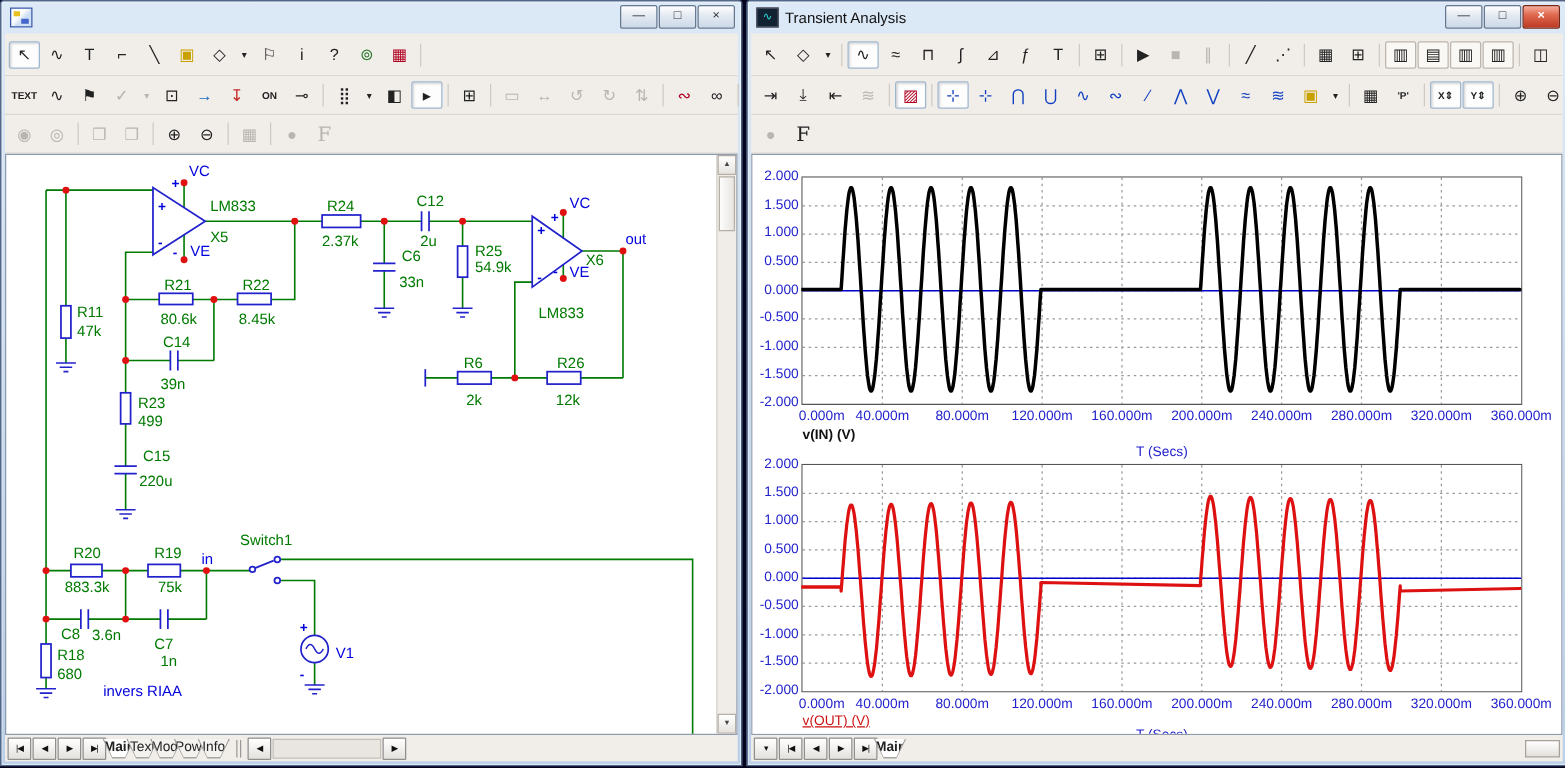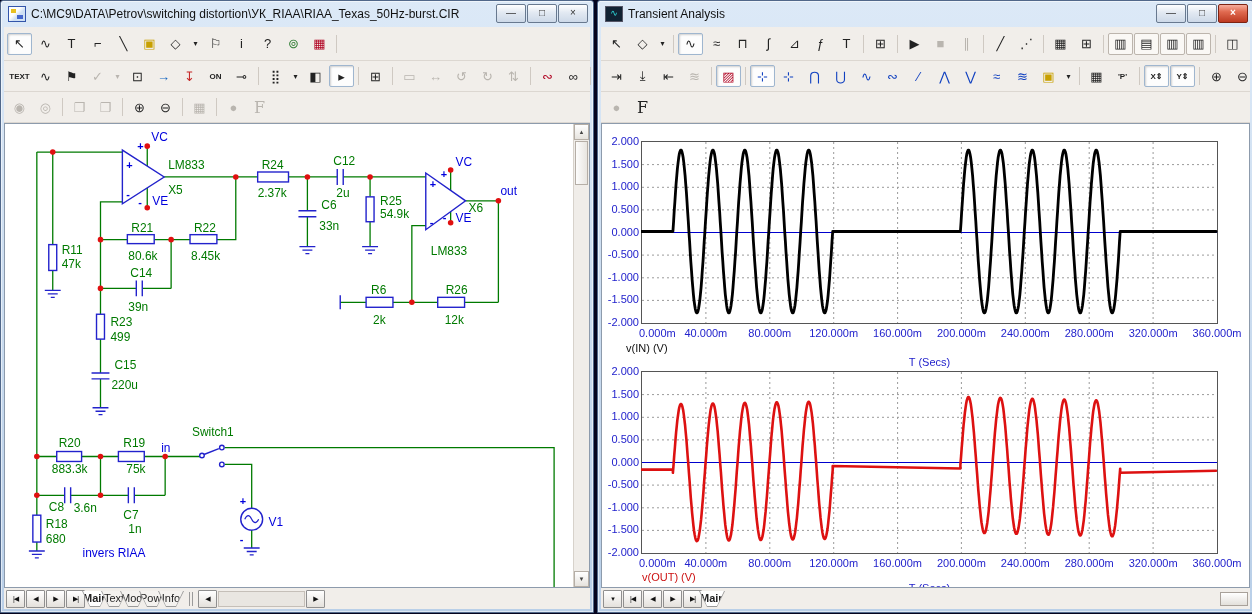--- a/index.html
+++ b/index.html
@@ -62,32 +62,31 @@
   .doc-icon:after{content:"";position:absolute;right:2px;bottom:2px;width:6px;height:4px;background:#4466cc;}
   .ta-icon{width:16px;height:14px;flex:none;background:#123;border:1px solid #556;
     color:#2fe0e0;font-size:9px;line-height:12px;text-align:center;}
   .chart-area{flex:1;position:relative;background:#fff;}
   .ctick{position:absolute;font-size:11px;color:#2222cc;white-space:nowrap;}
   .yt{width:37px;text-align:right;}
   .ctitle{position:absolute;font-size:11px;color:#2222cc;text-align:center;}
   .cxlabel{position:absolute;font-size:11px;color:#2222cc;text-align:center;}
   .clabel{position:absolute;font-size:11px;}
   .clabel.black{color:#111;}
-  .clabel.red{color:#cc1111;}
+  .clabel.red{color:#cc1111;text-decoration:underline;}
   svg text{font-family:"Liberation Sans",sans-serif;}
 </style>
 </head>
 <body>
 
 <div>
 
   <div class="window" style="left:0;top:0;width:592px;height:611px;">
     <div class="titlebar">
       <span class="doc-icon"></span>
-      <span class="title-text">C:\MC9\DATA\Petrov\switching distortion\УК_RIAA\RIAA_Texas_50Hz-burst.CIR</span>
       <span class="capbtns" id="lw-capbtns">
           <span class="cap-btn">—</span>
           <span class="cap-btn">□</span>
           <span class="cap-btn">×</span>
         </span>
     </div>
     <div class="win-body">
       <div class="toolbar" id="lw-tb1" style="height:29px;">
           <span class="tbtn pressed">↖</span>
           <span class="tbtn">∿</span>
@@ -434,21 +433,21 @@
             <div class="ctick" style="top: 203px; left: 37px;">0.000m</div>
             <div class="ctick" style="top: 203px; left: 103.889px; transform: translateX(-50%);">40.000m</div>
             <div class="ctick" style="top: 203px; left: 167.778px; transform: translateX(-50%);">80.000m</div>
             <div class="ctick" style="top: 203px; left: 231.667px; transform: translateX(-50%);">120.000m</div>
             <div class="ctick" style="top: 203px; left: 295.556px; transform: translateX(-50%);">160.000m</div>
             <div class="ctick" style="top: 203px; left: 359.444px; transform: translateX(-50%);">200.000m</div>
             <div class="ctick" style="top: 203px; left: 423.333px; transform: translateX(-50%);">240.000m</div>
             <div class="ctick" style="top: 203px; left: 487.222px; transform: translateX(-50%);">280.000m</div>
             <div class="ctick" style="top: 203px; left: 551.111px; transform: translateX(-50%);">320.000m</div>
             <div class="ctick" style="top: 203px; left: 615px; transform: translateX(-50%);">360.000m</div>
-            <div class="clabel black" style="left: 24px; top: 218px;">v(IN) (V)</div>
+            <div class="clabel black" style="left: 40px; top: 218px; font-weight: bold;">v(IN) (V)</div>
             <div class="cxlabel" style="left: 40px; top: 232px; width: 575px;">T (Secs)</div>
             <div class="ctick yt" style="left: 0px; top: 241px;">2.000</div>
             <div class="ctick yt" style="left: 0px; top: 263.625px;">1.500</div>
             <div class="ctick yt" style="left: 0px; top: 286.25px;">1.000</div>
             <div class="ctick yt" style="left: 0px; top: 308.875px;">0.500</div>
             <div class="ctick yt" style="left: 0px; top: 331.5px;">0.000</div>
             <div class="ctick yt" style="left: 0px; top: 354.125px;">-0.500</div>
             <div class="ctick yt" style="left: 0px; top: 376.75px;">-1.000</div>
             <div class="ctick yt" style="left: 0px; top: 399.375px;">-1.500</div>
             <div class="ctick yt" style="left: 0px; top: 422px;">-2.000</div>

